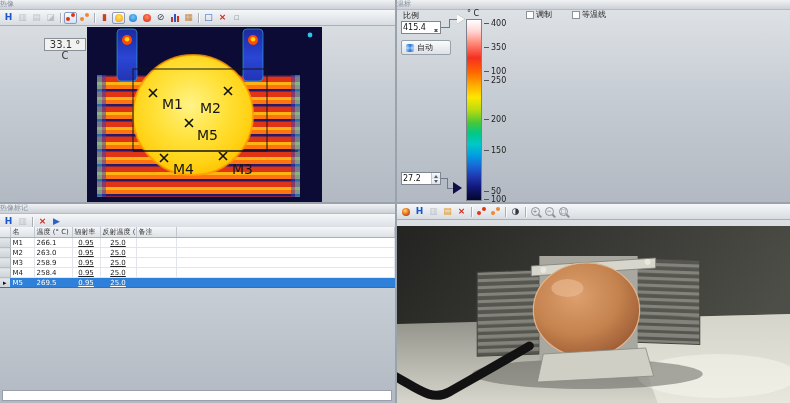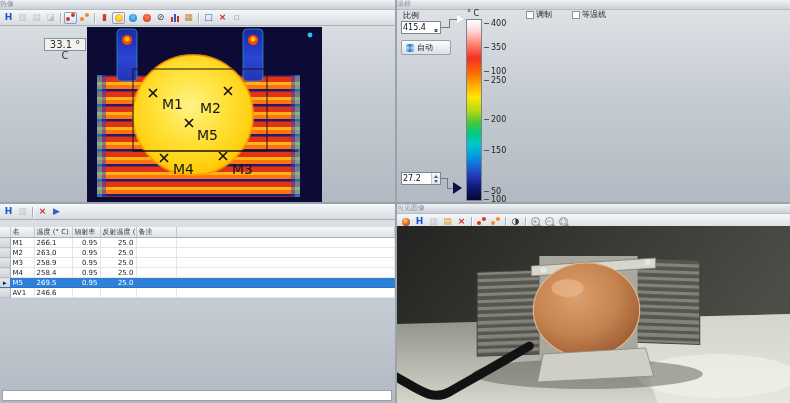--- a/index.html
+++ b/index.html
@@ -74,21 +74,21 @@
   .mtable{position:absolute;left:0;top:23px;width:395px;border-collapse:collapse;table-layout:fixed;
     font-size:7px;color:#222;background:#fff;}
   .mtable th{height:10px;font-weight:normal;text-align:left;padding:0 2px;color:#333;
     background:linear-gradient(#f4f6f8,#dde2e7);border-right:1px solid #c2c8cf;border-bottom:1px solid #aab0b8;
     overflow:hidden;white-space:nowrap;}
   .mtable td{height:9px;padding:0 2px;border-right:1px solid #e2e6ea;border-bottom:1px solid #e2e6ea;
     overflow:hidden;white-space:nowrap;}
   .mtable td.g{background:linear-gradient(#e4e8ec,#ccd2d8);border-right:1px solid #aab0b8;
     border-bottom:1px solid #b8bec5;text-align:center;color:#223;}
   .mtable td.r{text-align:left;}
-  .mtable td.c{text-align:right;}
+  .mtable td.c{text-align:center;text-decoration:underline;}
   .mtable tr.sel td{background:#2f80d9;color:#fff;border-right-color:#2f80d9;border-bottom-color:#2a73c4;}
   .mtable tr.sel td.g{background:linear-gradient(#e4e8ec,#ccd2d8);color:#112;}
   .note-input{position:absolute;left:2px;right:3px;bottom:2px;height:11px;background:#fff;
     border:1px solid #98a0aa;box-sizing:border-box;font-size:7px;font-family:inherit;padding:0 2px;}
 
   
   .visible-img{position:absolute;left:0;top:22px;width:393px;height:177px;}
 </style>
 </head>
 <body>
@@ -294,20 +294,21 @@
           <b></b>
         </span>
     </div>
     <div class="cline" style="left:44px;top:178px;width:7px;height:1px;"></div>
     <div class="cline" style="left:50px;top:178px;width:1px;height:11px;"></div>
     <div class="cline" style="left:50px;top:188px;width:6px;height:1px;"></div>
     <div class="tri-bot"></div>
   </div>
 
   <div class="panel" id="p-table">
+    <div class="ptitle">热像标记</div>
     <div class="ptoolbar">
         <span class="tb-btn">
           <span class="tb-glyph" style="color: rgb(26, 86, 200); font-weight: bold;">H</span>
         </span>
         <span class="tb-btn disabled">
           <span class="tb-glyph" style="color: rgb(138, 146, 156);">▥</span>
         </span>
         <span class="tb-sep"></span>
         <span class="tb-btn">
           <span class="tb-glyph" style="color: rgb(212, 36, 24); font-weight: bold;">×</span>
@@ -375,37 +376,27 @@
       </tr>
       <tr class="sel">
         <td class="g">▸</td>
         <td>M5</td>
             <td class="r">269.5</td>
         <td class="c">0.95</td>
             <td class="c">25.0</td>
         <td></td>
             <td></td>
       </tr>
-      <tr>
-        <td class="g"></td>
-            <td>AV1</td>
-            <td class="r">246.6</td>
-        <td class="c"></td>
-            <td class="c"></td>
-        <td></td>
-            <td></td>
-      </tr>
     </tbody>
       </table>
 
     <input class="note-input" style="">
   </div>
 
   <div class="panel" id="p-visible">
-    <div class="ptitle">可见图像</div>
     <div class="ptoolbar">
         <span class="tb-btn">
           <span class="tb-dot" style="background: radial-gradient(circle at 40% 35%, rgb(255, 216, 96), rgb(224, 96, 24) 55%, rgb(24, 80, 160));"></span>
         </span>
         <span class="tb-btn">
           <span class="tb-glyph" style="color: rgb(26, 86, 200); font-weight: bold;">H</span>
         </span>
         <span class="tb-btn disabled">
           <span class="tb-glyph" style="color: rgb(138, 146, 156);">▥</span>
         </span>

